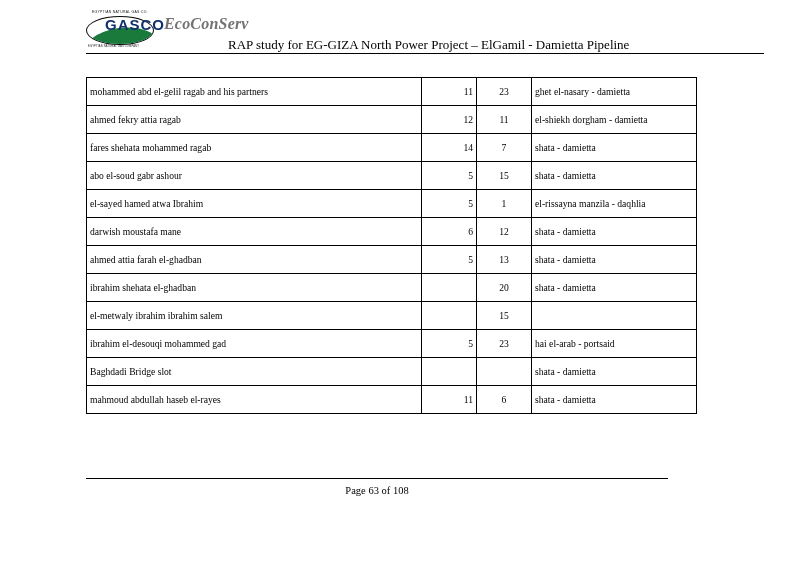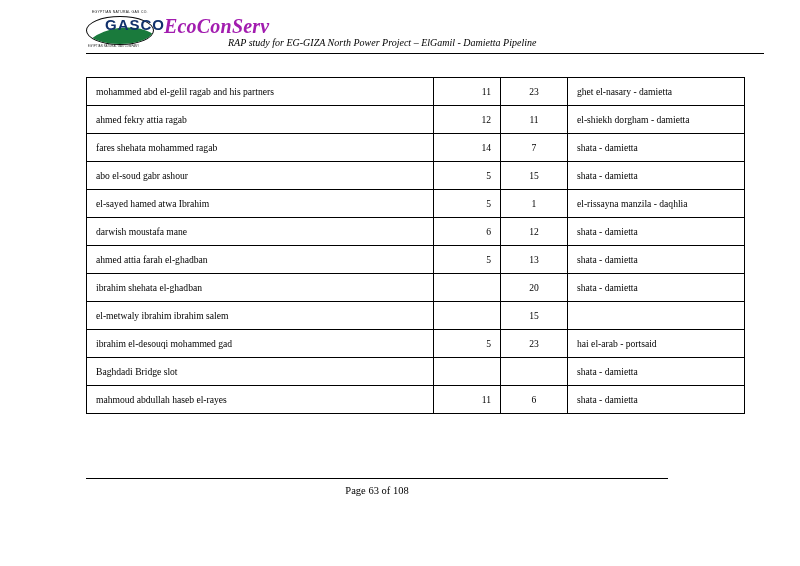--- a/index.html
+++ b/index.html
@@ -89,34 +89,33 @@
     white-space: nowrap;
     letter-spacing: 0.2px;
   }
   .eco-brand {
     position: absolute;
     top: 5px;
     left: 78px;
     font-family: "Liberation Serif", serif;
     font-weight: bold;
     font-style: italic;
-    font-size: 20px;
-    color: #a21caf;
+    font-size: 16px;
+    color: #737373;
     letter-spacing: 0.2px;
     white-space: nowrap;
   }
   .doc-title {
     position: absolute;
     top: 27px;
     left: 142px;
     font-family: "Liberation Serif", serif;
-    font-size: 10px;
+    font-size: 13px;
     color: #000000;
     white-space: nowrap;
-    font-style: italic;
   }
   .header-rule {
     position: absolute;
     top: 43px;
     left: 0px;
     right: 0px;
     border-bottom: 1.1px solid #000000;
   }
 
   
@@ -127,21 +126,21 @@
     width: 582px;
   }
   table.data {
     border-collapse: collapse;
     width: 582px;
     table-layout: fixed;
   }
   table.data td {
     border: 0.9px solid #000000;
     height: 27px;
-    padding: 0 9px;
+    padding: 0 3px;
     font-family: "Liberation Serif", serif;
     font-size: 9.6px;
     vertical-align: middle;
   }
   td.c-name   { width: 328px; text-align: left; }
   td.c-num1   { width: 48px;  text-align: right; padding-right: 9px; }
   td.c-num2   { width: 48px;  text-align: center; padding-right: 12px; }
   td.c-place  { width: 158px; text-align: left; padding-left: 7px; }
 
   

